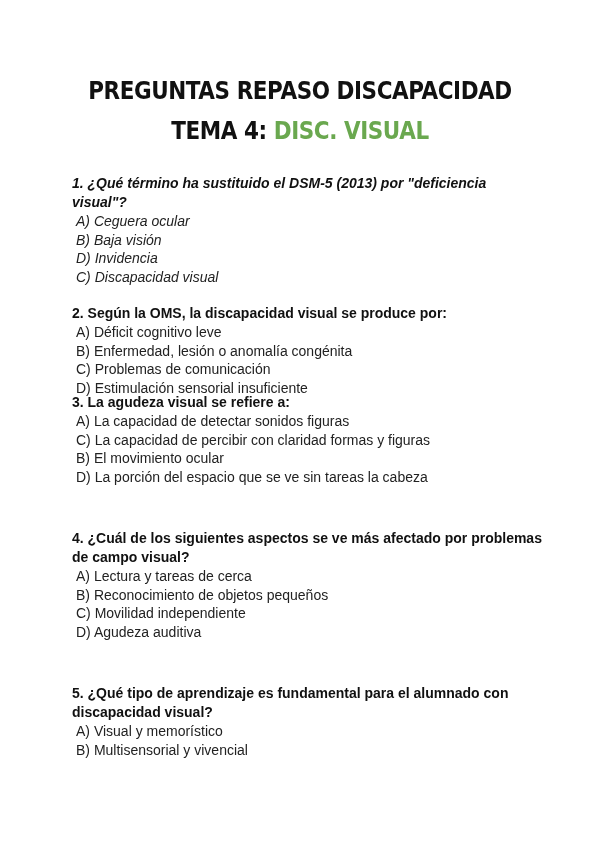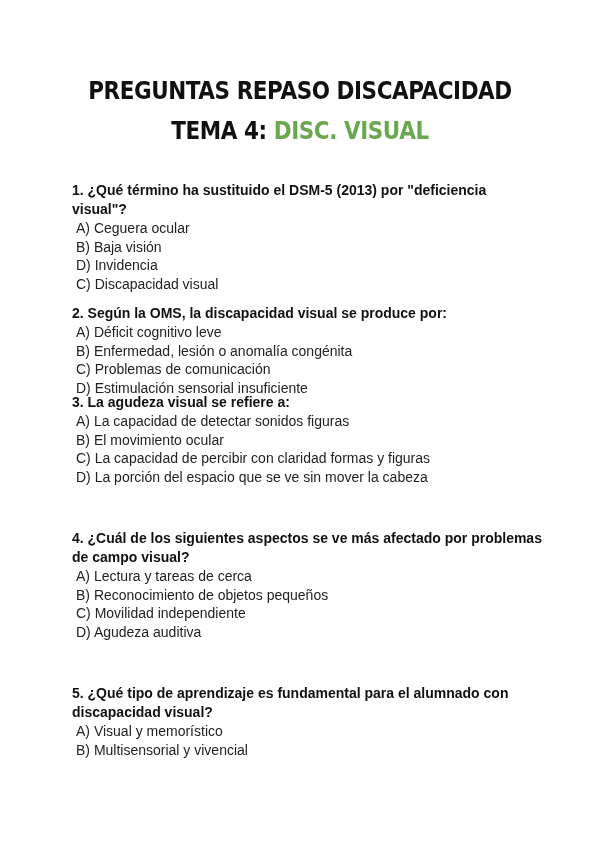--- a/index.html
+++ b/index.html
@@ -20,42 +20,42 @@
     .opt { font-size: 14px; line-height: 18.7px; color: #222; margin: 0; padding-left: 4px; }
   </style>
 </head>
 <body>
 
 <div class="title t1">PREGUNTAS REPASO DISCAPACIDAD</div>
 <div class="title t2">
   <span>TEMA 4: </span><span class="green">DISC. VISUAL</span>
 </div>
 
-<div class="q" style="top:181px;">
+<div class="q" style="top:174px;font-style:italic;">
   <p class="qtext">1. ¿Qué término ha sustituido el DSM-5 (2013) por "deficiencia visual"?</p>
   <p class="opt">A) Ceguera ocular</p>
   <p class="opt">B) Baja visión</p>
   <p class="opt">D) Invidencia</p>
   <p class="opt">C) Discapacidad visual</p>
 </div>
 
 <div class="q" style="top:304px;">
   <p class="qtext">2. Según la OMS, la discapacidad visual se produce por:</p>
   <p class="opt">A) Déficit cognitivo leve</p>
   <p class="opt">B) Enfermedad, lesión o anomalía congénita</p>
   <p class="opt">C) Problemas de comunicación</p>
   <p class="opt">D) Estimulación sensorial insuficiente</p>
 </div>
 
 <div class="q" style="top:393px;">
   <p class="qtext">3. La agudeza visual se refiere a:</p>
   <p class="opt">A) La capacidad de detectar sonidos figuras</p>
+  <p class="opt">C) La capacidad de percibir con claridad formas y figuras</p>
   <p class="opt">B) El movimiento ocular</p>
-  <p class="opt">C) La capacidad de percibir con claridad formas y figuras</p>
-  <p class="opt">D) La porción del espacio que se ve sin mover la cabeza</p>
+  <p class="opt">D) La porción del espacio que se ve sin tareas la cabeza</p>
 </div>
 
 <div class="q" style="top:529px;">
   <p class="qtext">4. ¿Cuál de los siguientes aspectos se ve más afectado por problemas de campo visual?</p>
   <p class="opt">A) Lectura y tareas de cerca</p>
   <p class="opt">B) Reconocimiento de objetos pequeños</p>
   <p class="opt">C) Movilidad independiente</p>
   <p class="opt">D) Agudeza auditiva</p>
 </div>
 

